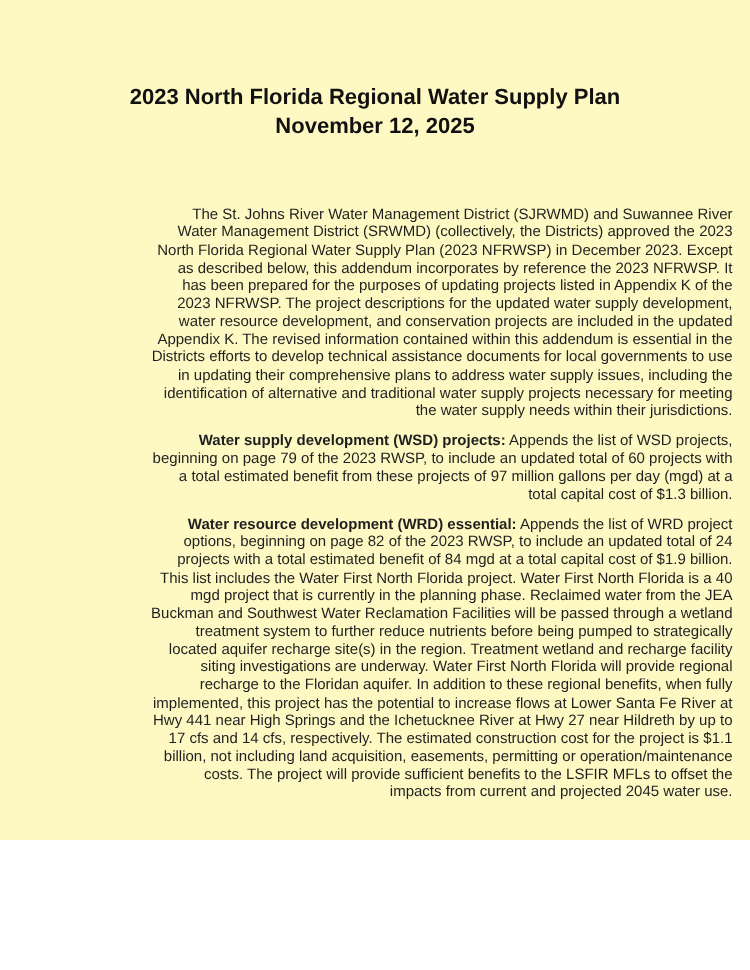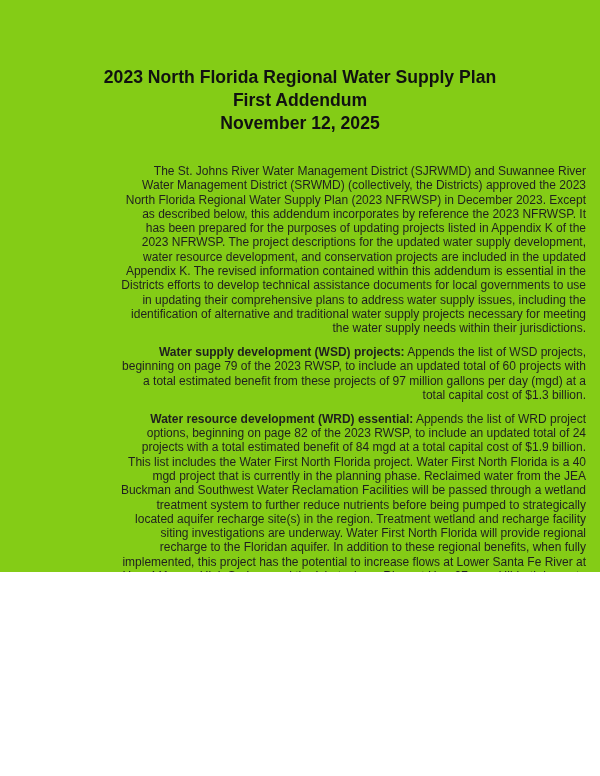--- a/index.html
+++ b/index.html
@@ -3,22 +3,22 @@
 <meta charset="utf-8">
 <style>
   html, body {
     margin: 0;
     padding: 0;
     background: #ffffff;
   }
   .page {
     position: relative;
     width: 600px;
-    height: 572px;
-    background: #84cc16;
+    height: 672px;
+    background: #fef9c3;
     font-family: "Liberation Sans", sans-serif;
     color: #1f1f1f;
     overflow: hidden;
   }
   .doc-title {
     position: absolute;
     top: 66px;
     left: 0;
     width: 600px;
     margin: 0;
@@ -67,21 +67,20 @@
     color: #333333;
   }
 </style>
 </head>
 <body>
 
 <div class="page">
 
   <h1 class="doc-title">
       <span class="title-line">2023 North Florida Regional Water Supply Plan</span>
-      <span class="title-line">First Addendum</span>
       <span class="title-line">November 12, 2025</span>
     </h1>
 
   <div class="body-text">
     <p class="para"><span class="ptext">The St. Johns River Water Management District (SJRWMD) and Suwannee River
 Water Management District (SRWMD) (collectively, the Districts) approved the 2023
 North Florida Regional Water Supply Plan (2023 NFRWSP) in December 2023. Except
 as described below, this addendum incorporates by reference the 2023 NFRWSP. It
 has been prepared for the purposes of updating projects listed in Appendix K of the
 2023 NFRWSP. The project descriptions for the updated water supply development,

